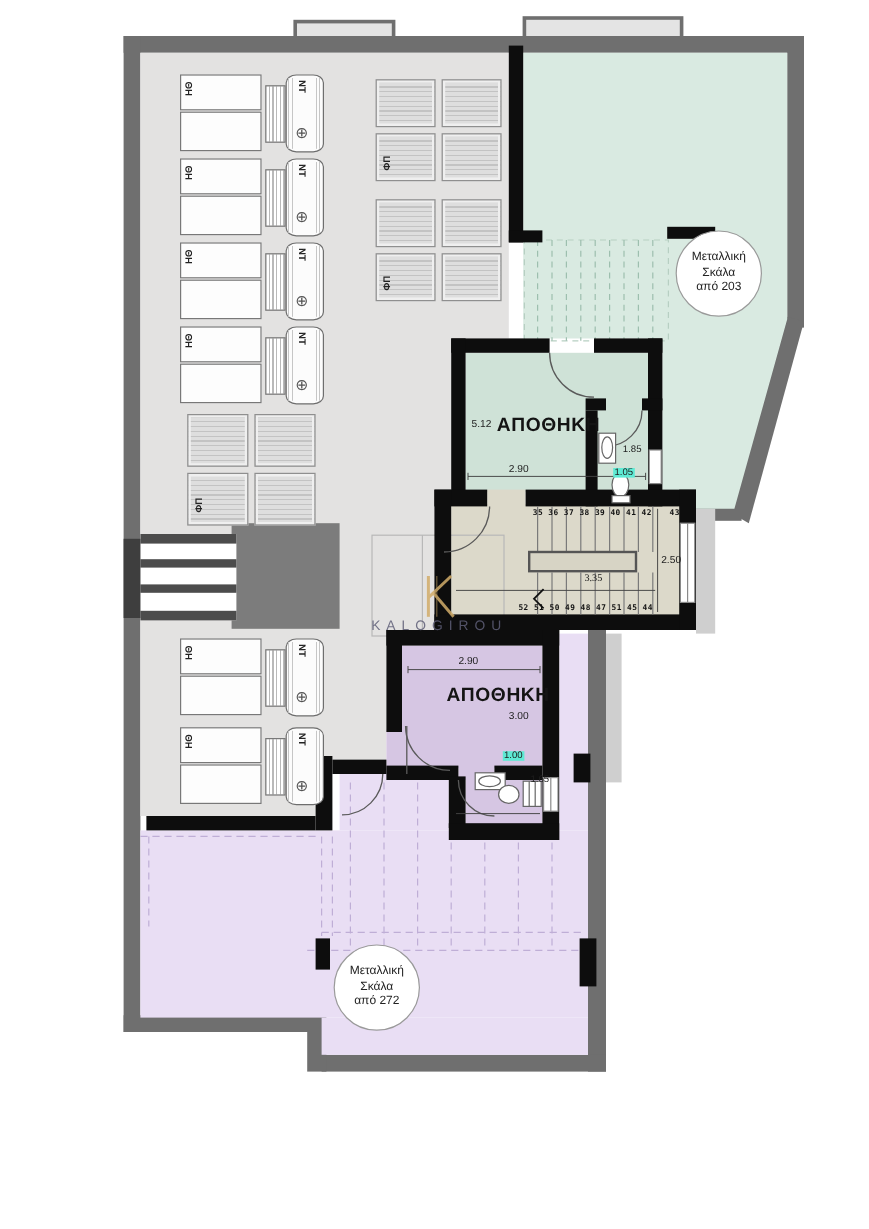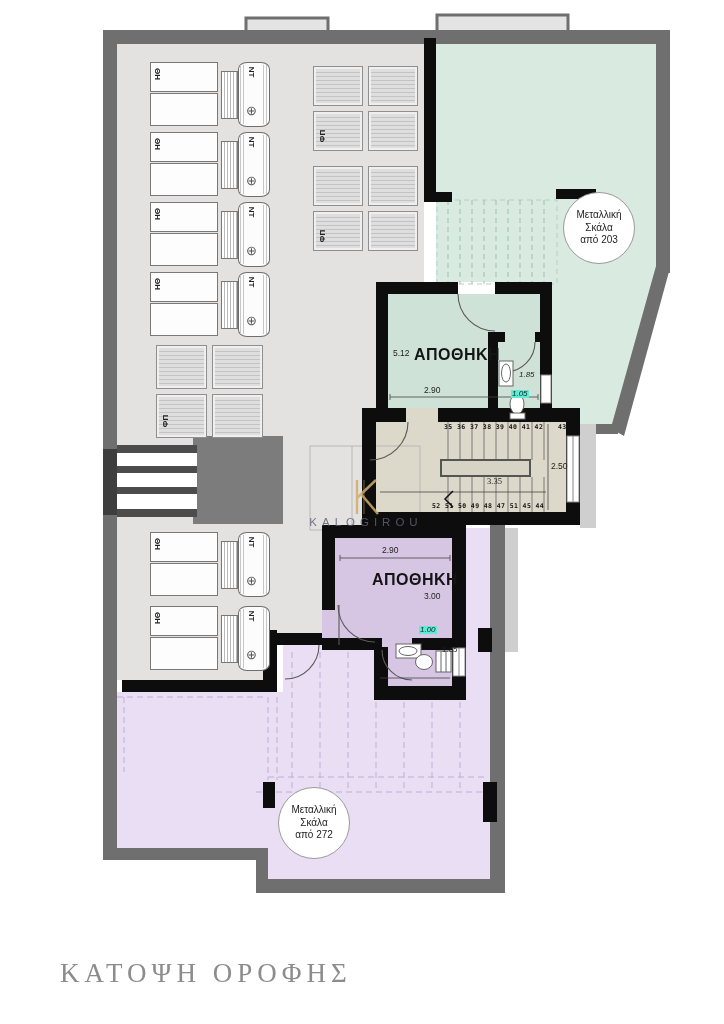--- a/index.html
+++ b/index.html
@@ -30,21 +30,21 @@
               background:repeating-linear-gradient(90deg,#c6c6c6 0 1px,transparent 1px 3px);}
   .unit .tank:after{content:"";position:absolute;right:1px;top:2px;bottom:2px;width:5px;
               background:repeating-linear-gradient(90deg,#c6c6c6 0 1px,transparent 1px 3px);}
   .unit .port{position:absolute;left:96px;top:42px;font-size:13px;color:#555;line-height:1;}
   .pvgroup{position:absolute;display:grid;grid-template-columns:1fr 1fr;gap:5px;}
   .pvcell{border:1px solid #8f8f8f;background:#dedede;box-shadow:inset 0 0 0 2px #efefef;
           background-image:repeating-linear-gradient(0deg,#c3c3c3 0 1px,transparent 1px 4px);}
   .circle-note{position:absolute;width:70px;height:70px;border-radius:50%;background:#fff;
           border:1.5px solid #9a9a9a;display:flex;flex-direction:column;align-items:center;
           justify-content:center;font-size:10px;color:#222;line-height:1.25;text-align:center;}
-  .dim-sm{font-size:8px;font-style:italic;}
+  .dim-sm{font-size:8px;}
   .bg-white{background:#5eead4;padding:0 1px;}
   #brand-text{position:absolute;left:308px;top:516px;width:116px;text-align:center;
           font-size:11.5px;letter-spacing:5px;color:var(--brand-ink);opacity:.85;}
   #plan-title{position:absolute;left:60px;top:958px;font-family:"Liberation Serif", serif;
           font-size:27px;letter-spacing:5px;color:var(--title-gray);}
 </style>
 </head>
 <body>
 
 <div id="canvas">
@@ -344,15 +344,14 @@
   <span>Σκάλα</span>
   <span>από 203</span>
 </div>
 <div class="circle-note" style="left:278px;top:787px;">
   <span>Μεταλλική</span>
   <span>Σκάλα</span>
   <span>από 272</span>
 </div>
 
 <div id="brand-text">KALOGIROU</div>
-<div id="plan-title">ΚΑΤΟΨΗ ΟΡΟΦΗΣ</div>
 
 </div>
 
 </body></html>

